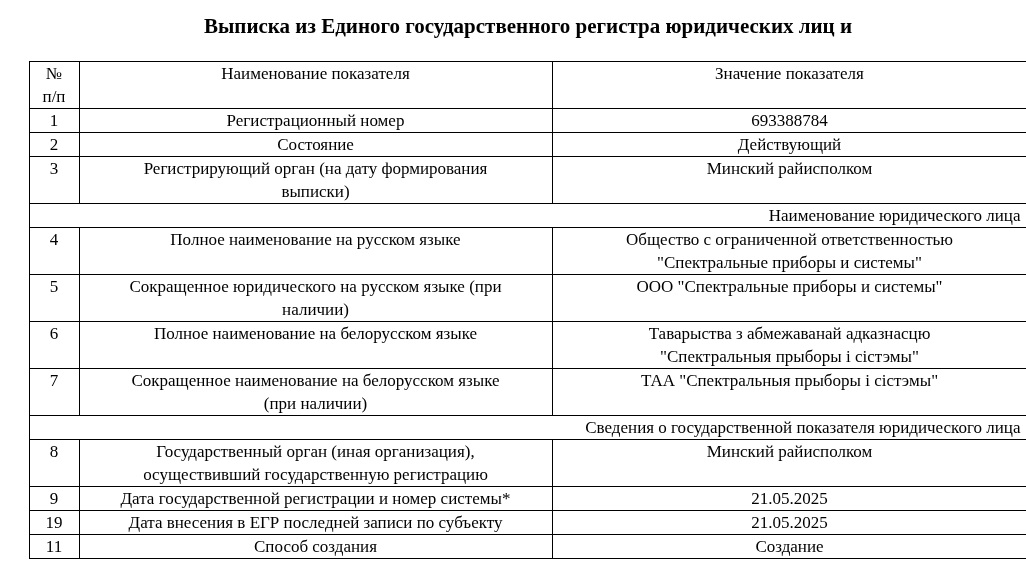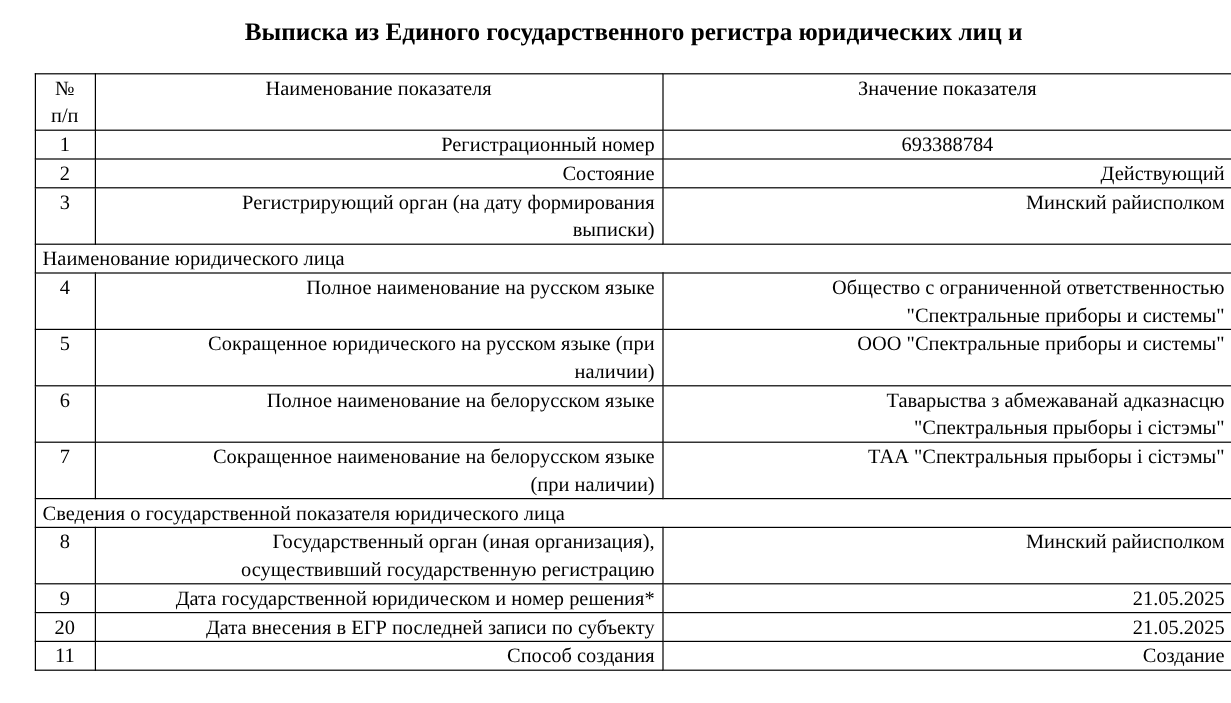--- a/index.html
+++ b/index.html
@@ -48,24 +48,24 @@
     white-space: pre-line;
     overflow: hidden;
   }
   th.c-num, td.c-num {
     text-align: center;
     padding: 0 2px;
   }
   th.c-head {
   }
   td.c-name, td.c-value {
-    text-align: right;
+    text-align: center;
   }
   td.section {
-    text-align: left;
+    text-align: right;
     font-weight: 700;
   }
   td.center { text-align: center; }
   td.bold   { font-weight: 700; margin-left: 10px; }
 </style>
 </head>
 <body>
 
 <div class="page">
 
@@ -135,25 +135,25 @@
           <td colspan="3" class="section">Сведения о государственной показателя юридического лица</td>
         </tr>
         <tr>
           <td class="c-num">8</td>
           <td class="c-name">Государственный орган (иная организация),
 осуществивший государственную регистрацию</td>
           <td class="c-value">Минский райисполком</td>
         </tr>
         <tr>
           <td class="c-num">9</td>
-          <td class="c-name">Дата государственной юридическом и номер решения*</td>
+          <td class="c-name">Дата государственной регистрации и номер системы*</td>
           <td class="c-value">21.05.2025</td>
         </tr>
         <tr>
-          <td class="c-num">20</td>
+          <td class="c-num">19</td>
           <td class="c-name">Дата внесения в ЕГР последней записи по субъекту</td>
           <td class="c-value">21.05.2025</td>
         </tr>
         <tr>
           <td class="c-num">11</td>
           <td class="c-name">Способ создания</td>
           <td class="c-value">Создание</td>
         </tr>
       </tbody>
   </table>

